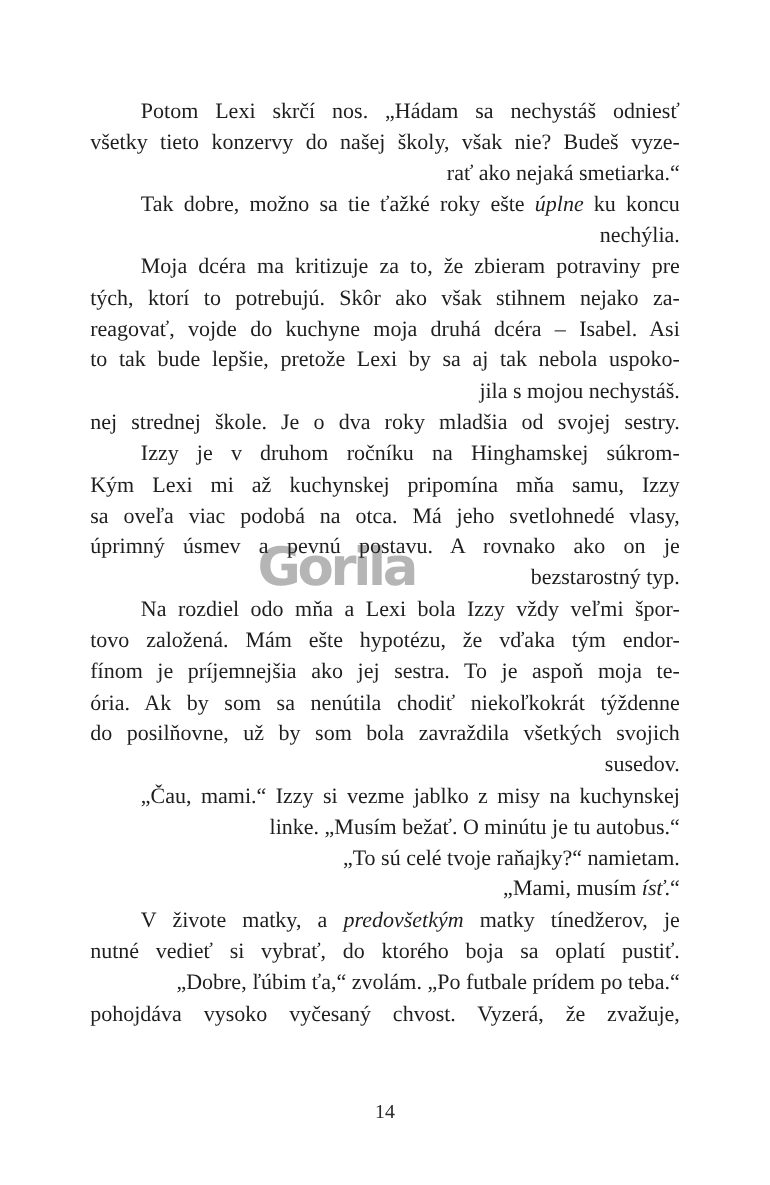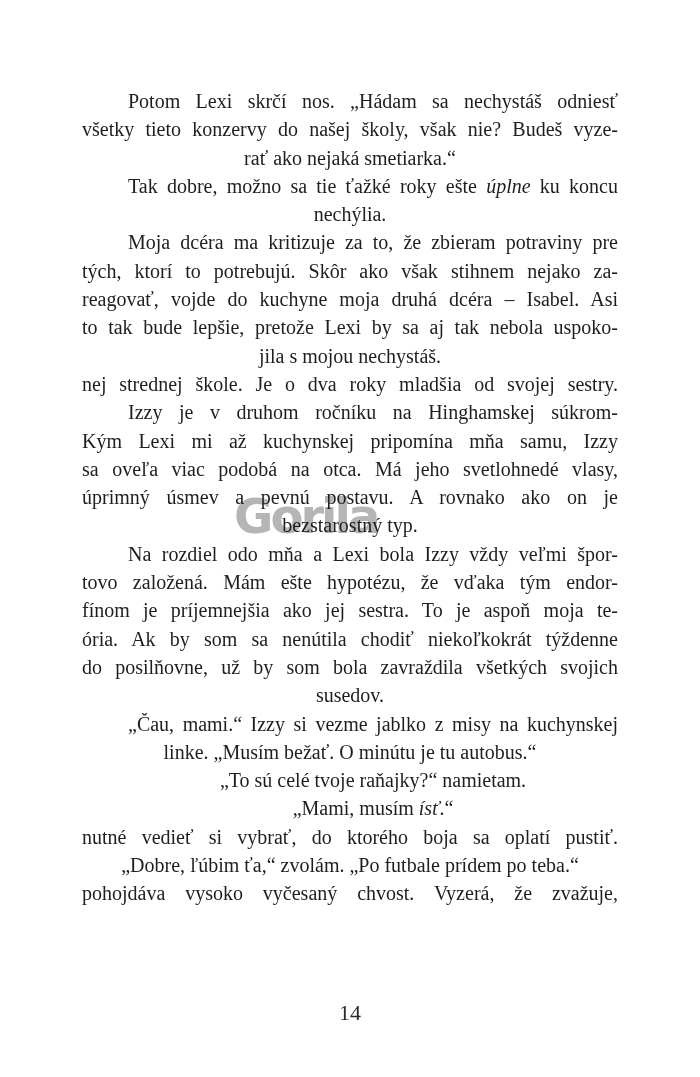--- a/index.html
+++ b/index.html
@@ -44,38 +44,38 @@
     white-space: normal;
   }
   
   .line::after {
     content: "";
     display: inline-block;
     width: 100%;
     height: 0;
   }
   .line.end {
-    text-align: center;
+    text-align: right;
   }
   .line.end::after {
     content: none;
   }
   .line.indent {
     text-indent: 46px;
   }
   .line i {
     font-style: italic;
   }
   .page-number {
     position: absolute;
     left: 0;
     top: 1000px;
     width: 700px;
     text-align: center;
-    font-size: 22px;
+    font-size: 18px;
     color: #2a2a2a;
     z-index: 1;
   }
 </style>
 </head>
 <body>
 
 <div class="page">
   <div class="watermark">Gorila</div>
 
@@ -99,19 +99,20 @@
       <div class="line indent"><span>Na rozdiel odo mňa a Lexi bola Izzy vždy veľmi špor-</span></div>
       <div class="line"><span>tovo založená. Mám ešte hypotézu, že vďaka tým endor-</span></div>
       <div class="line"><span>fínom je príjemnejšia ako jej sestra. To je aspoň moja te-</span></div>
       <div class="line"><span>ória. Ak by som sa nenútila chodiť niekoľkokrát týždenne</span></div>
       <div class="line"><span>do posilňovne, už by som bola zavraždila všetkých svojich</span></div>
       <div class="line end"><span>susedov.</span></div>
       <div class="line indent"><span>„Čau, mami.“ Izzy si vezme jablko z misy na kuchynskej</span></div>
       <div class="line end"><span>linke. „Musím bežať. O minútu je tu autobus.“</span></div>
       <div class="line indent end"><span>„To sú celé tvoje raňajky?“ namietam.</span></div>
       <div class="line indent end"><span>„Mami, musím </span><i>ísť</i><span>.“</span></div>
+      <div class="line indent"><span>V živote matky, a </span><i>predovšetkým</i><span> matky tínedžerov, je</span></div>
       <div class="line"><span>nutné vedieť si vybrať, do ktorého boja sa oplatí pustiť.</span></div>
       <div class="line end"><span>„Dobre, ľúbim ťa,“ zvolám. „Po futbale prídem po teba.“</span></div>
       <div class="line"><span>pohojdáva vysoko vyčesaný chvost. Vyzerá, že zvažuje,</span></div>
     </div>
 
   <div class="page-number">14</div>
 </div>
 
 </body></html>

